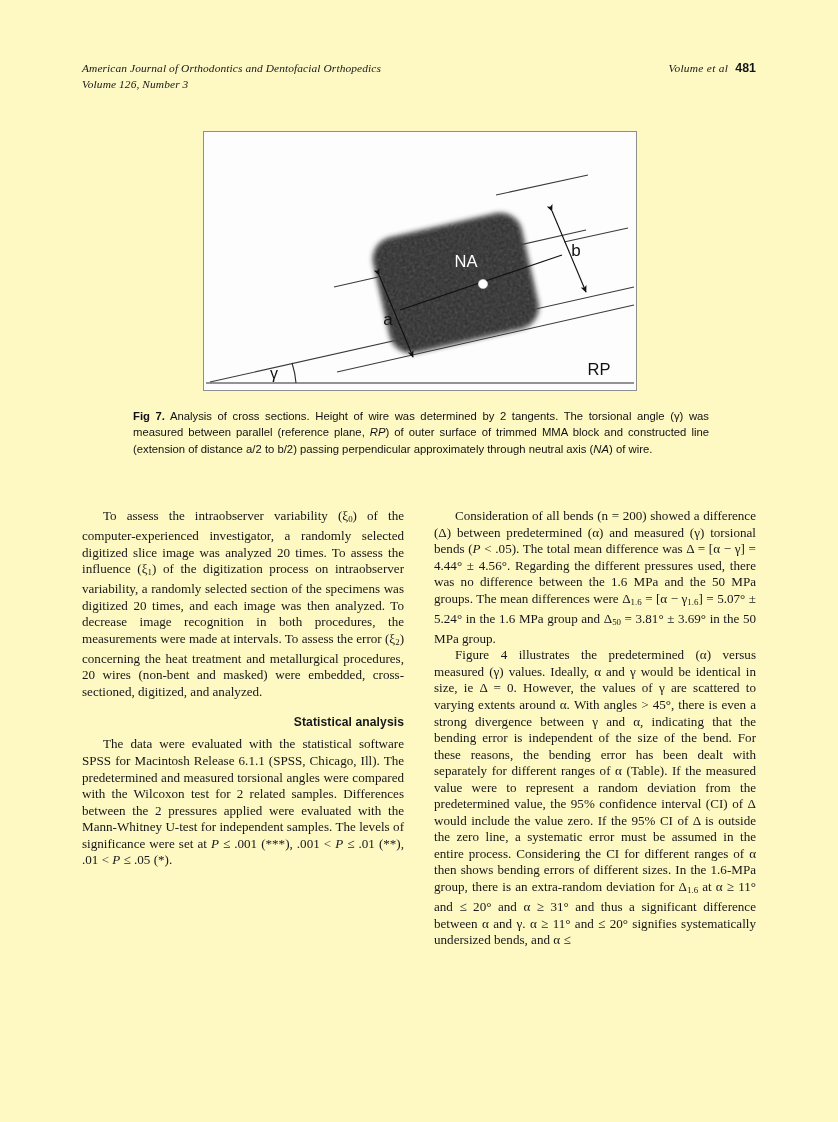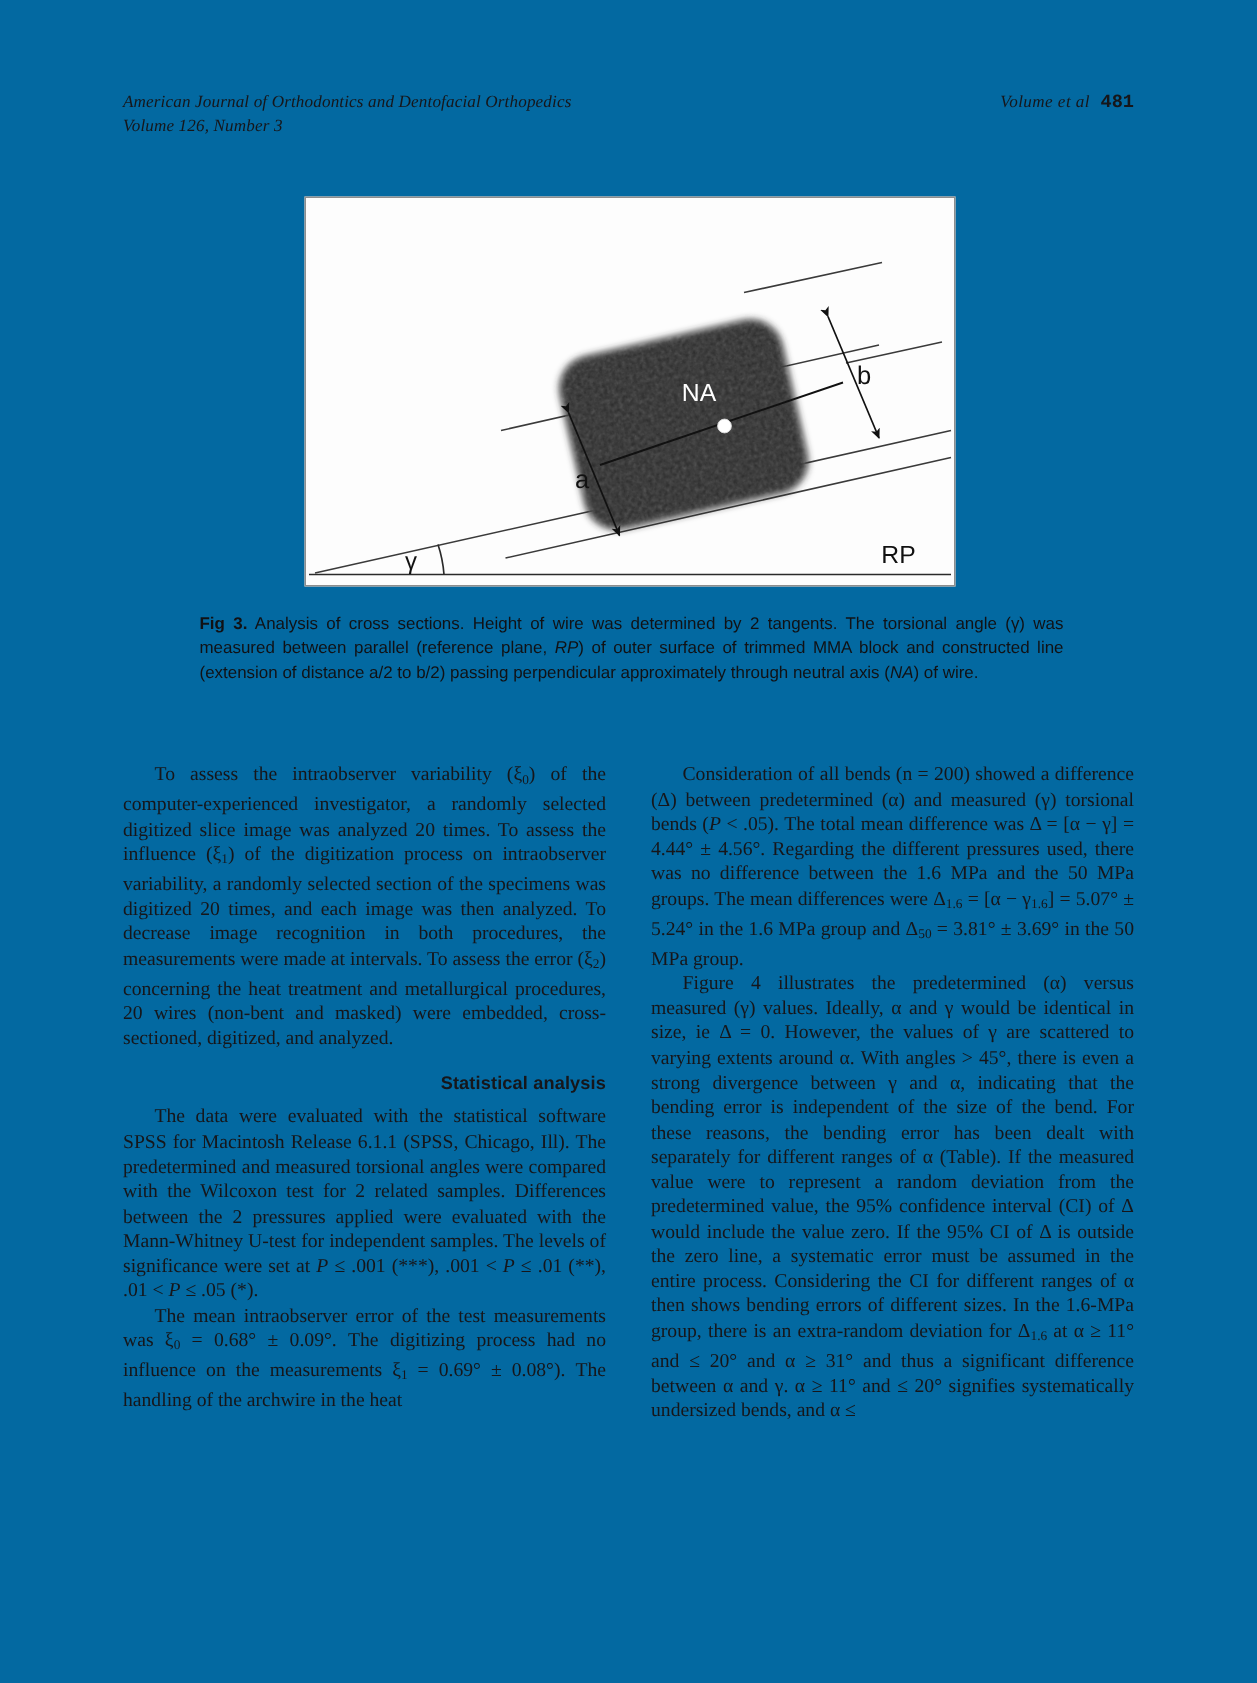--- a/index.html
+++ b/index.html
@@ -4,21 +4,21 @@
 <style>
   html, body {
     margin: 0;
     padding: 0;
     background: #b9b9b9;
   }
   .page {
     position: relative;
     width: 838px;
     height: 1122px;
-    background: #0369a1;
+    background: #fef9c3;
     margin: 0 auto;
     overflow: hidden;
     font-family: "Liberation Serif", serif;
     color: #16161a;
   }
 
   
   .runhead {
     position: absolute;
     left: 82px;
@@ -43,21 +43,21 @@
     top: 0;
     font-size: 11.4px;
     line-height: 16px;
     white-space: nowrap;
   }
   .runhead-right .authors {
     font-style: italic;
     letter-spacing: 0.3px;
   }
   .runhead-right .pageno {
-    font-family: Liberation Mono, monospace;
+    font-family: Liberation Sans, sans-serif;
     font-weight: bold;
     font-size: 12.4px;
     margin-left: 7px;
   }
 
   
   .figure-box {
     position: absolute;
     left: 203px;
     top: 131px;
@@ -182,34 +182,33 @@
       <text x="184" y="193" text-anchor="middle" font-family="Liberation Sans, sans-serif" font-size="17" fill="#111">a</text>
 
       <line x1="348" y1="79" x2="382" y2="160" stroke="#111" stroke-width="1.15" marker-start="url(#arrHead)" marker-end="url(#arrHead)"></line>
       <text x="372" y="124" text-anchor="middle" font-family="Liberation Sans, sans-serif" font-size="17" fill="#111">b</text>
 
       <text x="395" y="243" text-anchor="middle" font-family="Liberation Sans, sans-serif" font-size="16.5" fill="#111">RP</text>
     </svg>
   </div>
 
   <div class="caption">
-    <b>Fig 3.</b><span> Analysis of cross sections. Height of wire was determined by 2 tangents. The torsional angle (γ) was measured between parallel (reference plane, <i>RP</i>) of outer surface of trimmed MMA block and constructed line (extension of distance a/2 to b/2) passing perpendicular approximately through neutral axis (<i>NA</i>) of wire.</span>
+    <b>Fig 7.</b><span> Analysis of cross sections. Height of wire was determined by 2 tangents. The torsional angle (γ) was measured between parallel (reference plane, <i>RP</i>) of outer surface of trimmed MMA block and constructed line (extension of distance a/2 to b/2) passing perpendicular approximately through neutral axis (<i>NA</i>) of wire.</span>
   </div>
 
   <div class="col col-left">
 
 
     <p>To assess the intraobserver variability (ξ<sub>0</sub>) of the computer-experienced investigator, a randomly selected digitized slice image was analyzed 20 times. To assess the influence (ξ<sub>1</sub>) of the digitization process on intraobserver variability, a randomly selected section of the specimens was digitized 20 times, and each image was then analyzed. To decrease image recognition in both procedures, the measurements were made at intervals. To assess the error (ξ<sub>2</sub>) concerning the heat treatment and metallurgical procedures, 20 wires (non-bent and masked) were embedded, cross-sectioned, digitized, and analyzed.</p>
 
     <div class="sec-head">Statistical analysis</div>
 
     <p>The data were evaluated with the statistical software SPSS for Macintosh Release 6.1.1 (SPSS, Chicago, Ill). The predetermined and measured torsional angles were compared with the Wilcoxon test for 2 related samples. Differences between the 2 pressures applied were evaluated with the Mann-Whitney U-test for independent samples. The levels of significance were set at <i class="it">P</i> ≤ .001 (***), .001 &lt; <i class="it">P</i> ≤ .01 (**), .01 &lt; <i class="it">P</i> ≤ .05 (*).</p>
 
 
-    <p>The mean intraobserver error of the test measurements was ξ<sub>0</sub> = 0.68° ± 0.09°. The digitizing process had no influence on the measurements ξ<sub>1</sub> = 0.69° ± 0.08°). The handling of the archwire in the heat</p>
   </div>
 
   <div class="col col-right">
 
 
     <p>Consideration of all bends (n = 200) showed a difference (Δ) between predetermined (α) and measured (γ) torsional bends (<i class="it">P</i> &lt; .05). The total mean difference was Δ = [α − γ] = 4.44° ± 4.56°. Regarding the different pressures used, there was no difference between the 1.6 MPa and the 50 MPa groups. The mean differences were Δ<sub>1.6</sub> = [α − γ<sub>1.6</sub>] = 5.07° ± 5.24° in the 1.6 MPa group and Δ<sub>50</sub> = 3.81° ± 3.69° in the 50 MPa group.</p>
 
     <p>Figure 4 illustrates the predetermined (α) versus measured (γ) values. Ideally, α and γ would be identical in size, ie Δ = 0. However, the values of γ are scattered to varying extents around α. With angles &gt; 45°, there is even a strong divergence between γ and α, indicating that the bending error is independent of the size of the bend. For these reasons, the bending error has been dealt with separately for different ranges of α (Table). If the measured value were to represent a random deviation from the predetermined value, the 95% confidence interval (CI) of Δ would include the value zero. If the 95% CI of Δ is outside the zero line, a systematic error must be assumed in the entire process. Considering the CI for different ranges of α then shows bending errors of different sizes. In the 1.6-MPa group, there is an extra-random deviation for Δ<sub>1.6</sub> at α ≥ 11° and ≤ 20° and α ≥ 31° and thus a significant difference between α and γ. α ≥ 11° and ≤ 20° signifies systematically undersized bends, and α ≤</p>
   </div>
 

